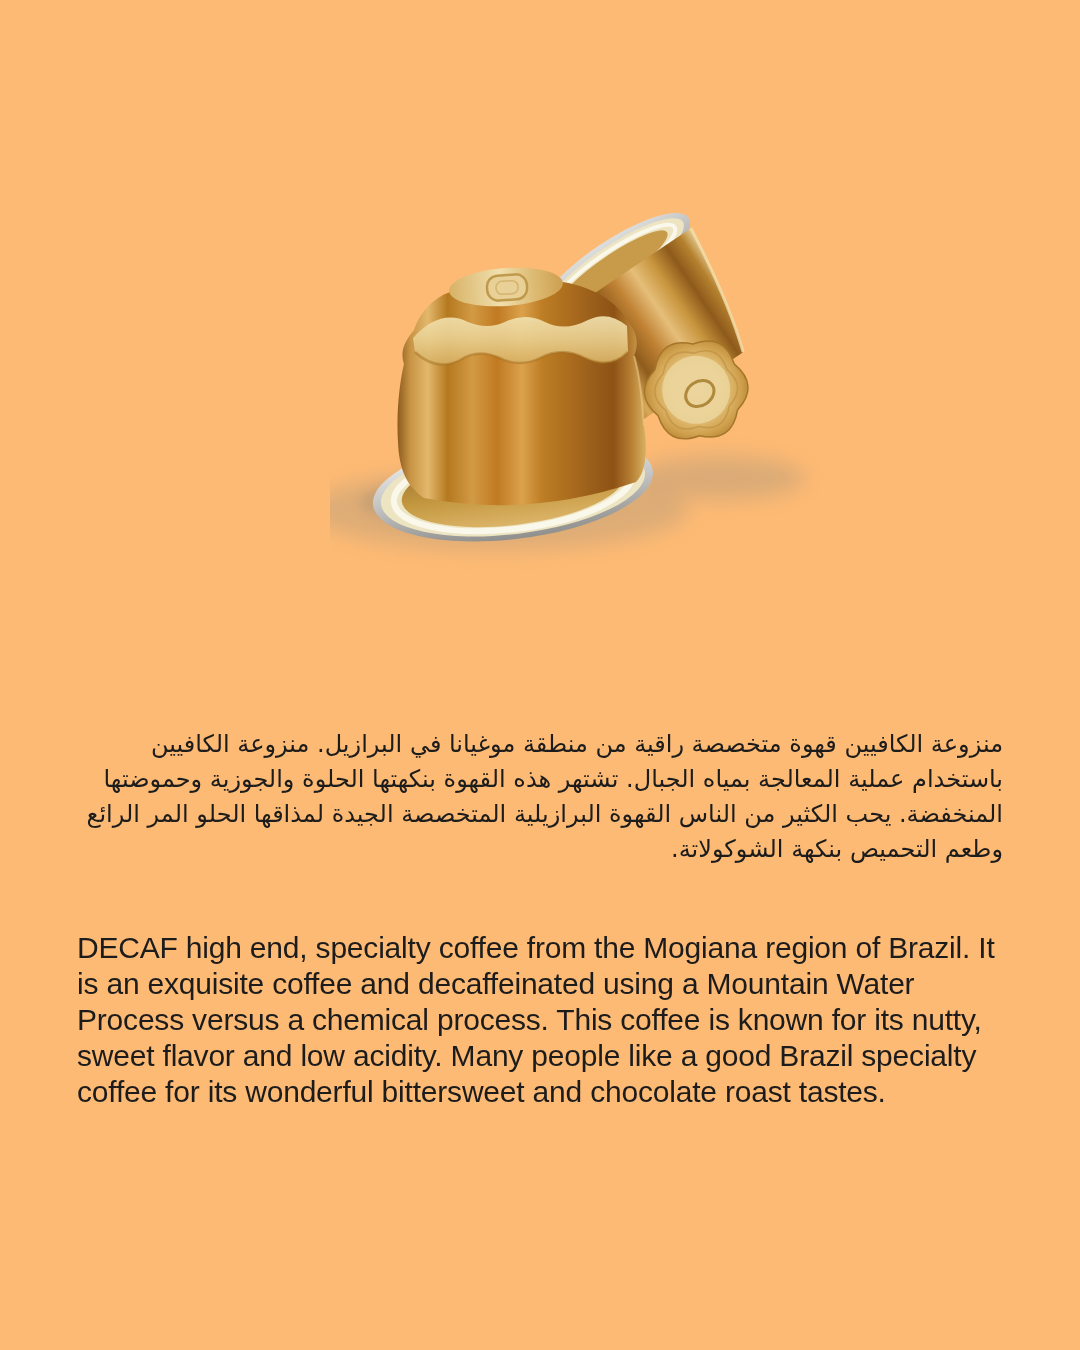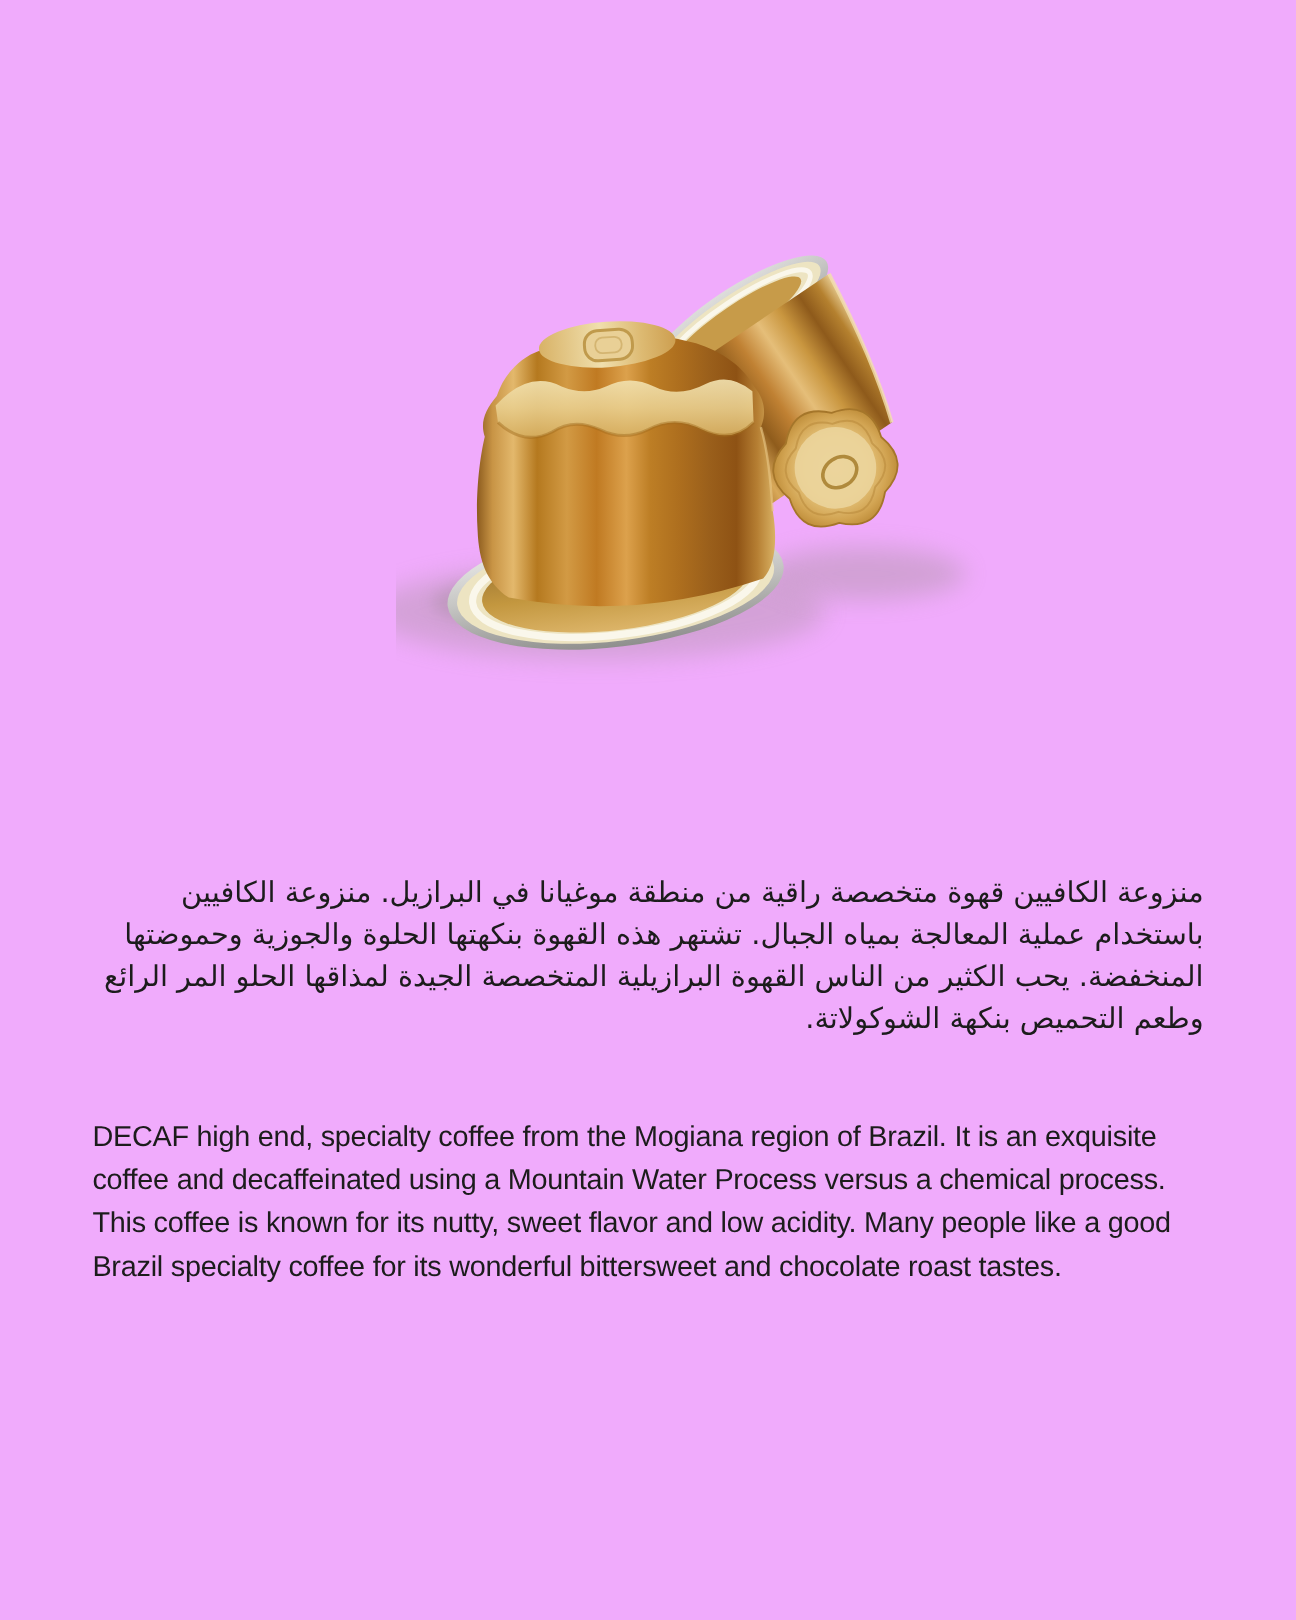--- a/index.html
+++ b/index.html
@@ -3,21 +3,21 @@
 <meta charset="utf-8">
 <style>
   * { margin: 0; padding: 0; box-sizing: border-box; }
   html, body { background: #ffffff; }
   body { font-family: "Liberation Sans", sans-serif; }
   .page {
     position: relative;
     width: 1080px;
     height: 1350px;
     margin: 0 auto;
-    background: #f0abfc;
+    background: #fdba74;
     overflow: hidden;
   }
   .capsules-figure {
     position: absolute;
     left: 330px;
     top: 180px;
     width: 500px;
     height: 400px;
   }
   .capsules-figure svg { display: block; width: 100%; height: 100%; }
@@ -34,21 +34,21 @@
     color: #1c1c1c;
     letter-spacing: 0;
   }
   .desc-en {
     position: absolute;
     top: 930px;
     left: 77px;
     width: 926px;
     text-align: left;
     font-family: "Liberation Sans", sans-serif;
-    font-size: 24px;
+    font-size: 30px;
     line-height: 36px;
     color: #1c1c1c;
     letter-spacing: -0.2px;
   }
 </style>
 </head>
 <body>
 
 <div class="page">
 

